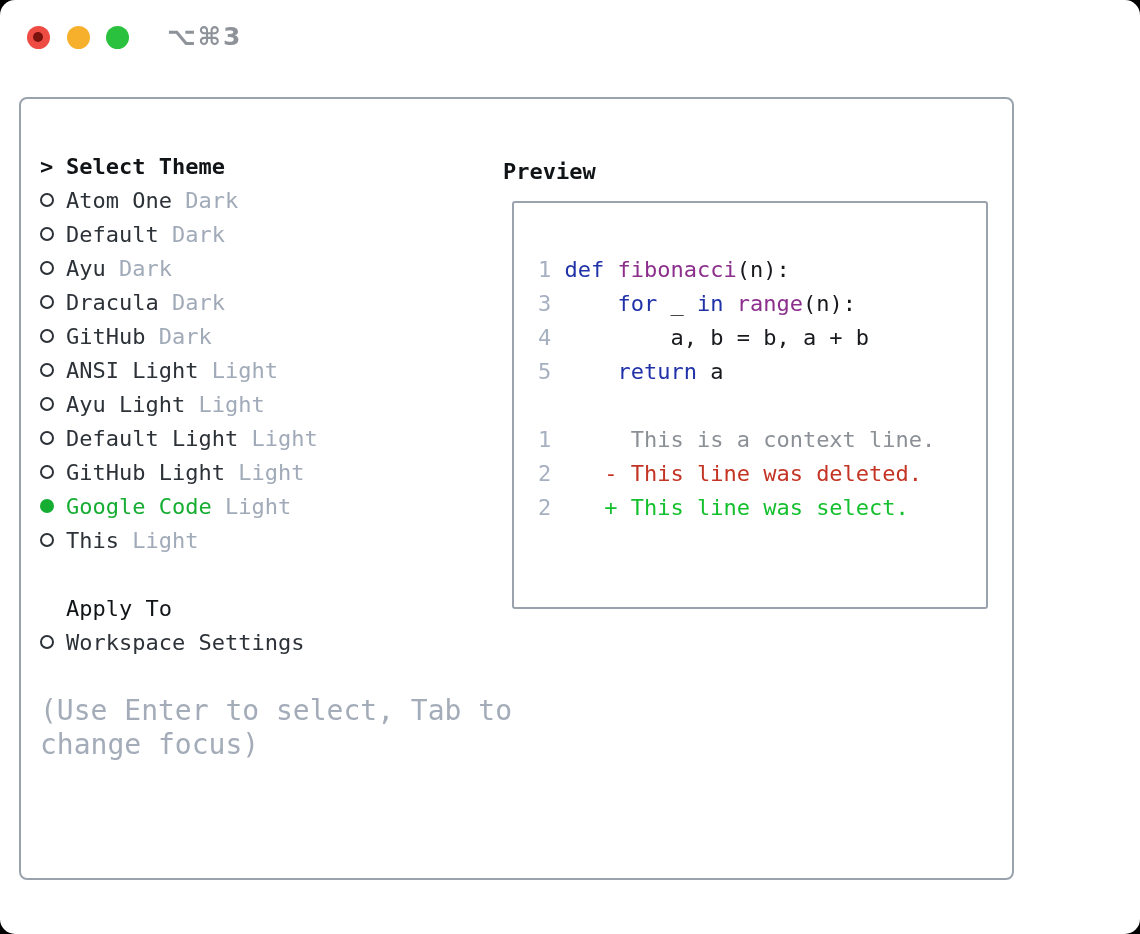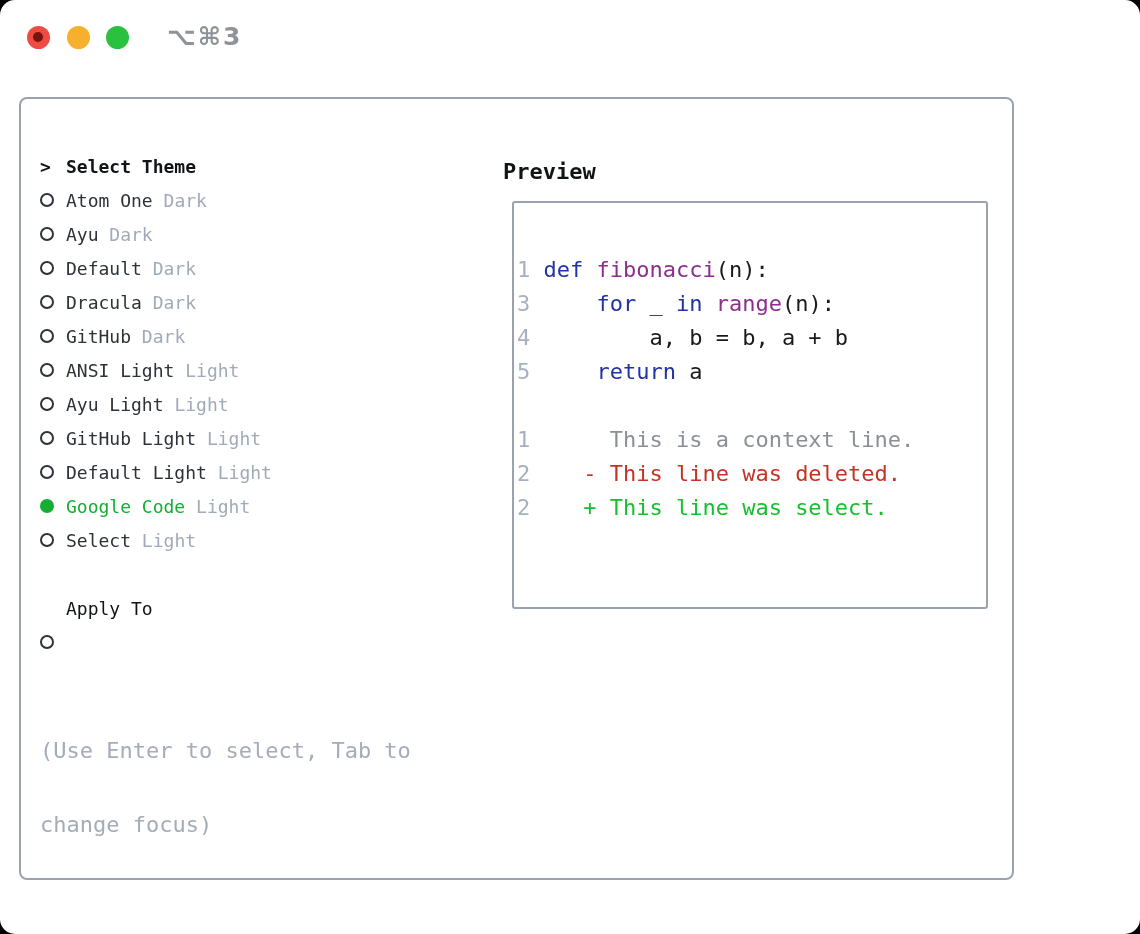--- a/index.html
+++ b/index.html
@@ -20,45 +20,45 @@
     position:absolute;left:167px;top:23px;
     font-family:"DejaVu Sans", sans-serif;font-weight:600;font-size:25px;line-height:28px;
     letter-spacing:2px;color:var(--title-gray);
   }
   
   .panel{
     position:absolute;left:19px;top:97px;width:995px;height:783px;
     border:2px solid var(--border-gray);border-radius:8px;box-sizing:border-box;background:#fff;
   }
   .left-col{position:absolute;left:19px;top:51px;width:450px;}
-  .row{height:34px;line-height:34px;font-size:18px;white-space:pre;}
+  .row{height:34px;line-height:34px;font-size:22px;white-space:pre;}
   .spacer{height:34px;}
   .marker{display:inline-block;width:26px;vertical-align:top;}
   .prompt{font-weight:bold;color:var(--header-black);}
   .h-label{font-weight:bold;color:var(--header-black);}
   .circle{
     display:inline-block;width:14px;height:14px;box-sizing:border-box;
     border:2px solid var(--text-dark);border-radius:50%;vertical-align:middle;
     position:relative;top:-2px;
   }
   .circle.filled{border:0;background:var(--accent-green);}
   .tname{color:var(--text-dark);}
   .tname.selected{color:var(--accent-green);}
   .tvariant{color:var(--muted-gray);}
   .apply-label{color:var(--header-black);}
-  .help-line{height:34px;line-height:34px;font-size:22px;color:var(--help-gray);white-space:pre;margin-top:40px;}
+  .help-line{height:34px;line-height:34px;font-size:28px;color:var(--help-gray);white-space:pre;}
   
   .preview-title{
     position:absolute;left:482px;top:56px;height:34px;line-height:34px;
     font-size:22px;font-weight:bold;color:var(--header-black);
   }
   .preview-box{
     position:absolute;left:491px;top:102px;width:476px;height:408px;
     border:2px solid var(--border-gray);border-radius:3px;box-sizing:border-box;
-    padding:50px 0 0 3px;background:#fff;overflow:hidden;
+    padding:50px 0 0 24px;background:#fff;overflow:hidden;
   }
   .pline{height:34px;line-height:34px;font-size:22px;white-space:pre;}
   .lnum{display:inline-block;width:1ch;margin-right:1ch;color:var(--line-number);}
   .tok-kw{color:var(--keyword-blue);}
   .tok-fn{color:var(--function-purple);}
   .tok-num{color:var(--literal-teal);}
   .tok-pl{color:var(--code-plain);}
   .tok-ctx{color:var(--context-gray);text-align:center;}
   .tok-del{color:var(--diff-deleted);}
   .tok-add{color:var(--diff-added);}
@@ -77,38 +77,38 @@
     <span class="win-title">⌥⌘3</span>
   </div>
 
   <div class="panel">
 
     <div class="left-col">
       <div class="row"><span class="marker prompt">&gt;</span><span class="h-label">Select Theme</span></div>
 
       <div id="theme-list">
           <div class="row"><span class="marker"><span class="circle"></span></span><span class="tname">Atom One</span><span class="tvariant"> Dark</span></div>
+          <div class="row"><span class="marker"><span class="circle"></span></span><span class="tname">Default</span><span class="tvariant"> Dark</span></div>
           <div class="row"><span class="marker"><span class="circle"></span></span><span class="tname">Ayu</span><span class="tvariant"> Dark</span></div>
-          <div class="row"><span class="marker"><span class="circle"></span></span><span class="tname">Default</span><span class="tvariant"> Dark</span></div>
           <div class="row"><span class="marker"><span class="circle"></span></span><span class="tname">Dracula</span><span class="tvariant"> Dark</span></div>
           <div class="row"><span class="marker"><span class="circle"></span></span><span class="tname">GitHub</span><span class="tvariant"> Dark</span></div>
           <div class="row"><span class="marker"><span class="circle"></span></span><span class="tname">ANSI Light</span><span class="tvariant"> Light</span></div>
           <div class="row"><span class="marker"><span class="circle"></span></span><span class="tname">Ayu Light</span><span class="tvariant"> Light</span></div>
+          <div class="row"><span class="marker"><span class="circle"></span></span><span class="tname">Default Light</span><span class="tvariant"> Light</span></div>
           <div class="row"><span class="marker"><span class="circle"></span></span><span class="tname">GitHub Light</span><span class="tvariant"> Light</span></div>
-          <div class="row"><span class="marker"><span class="circle"></span></span><span class="tname">Default Light</span><span class="tvariant"> Light</span></div>
           <div class="row"><span class="marker"><span class="circle filled"></span></span><span class="tname selected">Google Code</span><span class="tvariant"> Light</span></div>
-          <div class="row"><span class="marker"><span class="circle"></span></span><span class="tname">Select</span><span class="tvariant"> Light</span></div>
+          <div class="row"><span class="marker"><span class="circle"></span></span><span class="tname">This</span><span class="tvariant"> Light</span></div>
         </div>
 
       <div class="spacer"></div>
 
       <div class="row"><span class="marker"></span><span class="apply-label">Apply To</span></div>
 
       <div id="apply-list">
-          <div class="row"><span class="marker"><span class="circle"></span></span></div>
+          <div class="row"><span class="marker"><span class="circle"></span></span><span class="tname">Workspace Settings</span></div>
         </div>
 
       <div class="spacer"></div>
 
       <div class="help-line">(Use Enter to select, Tab to</div>
       <div class="help-line">change focus)</div>
     </div>
 
     <div class="preview-title">Preview</div>
 

